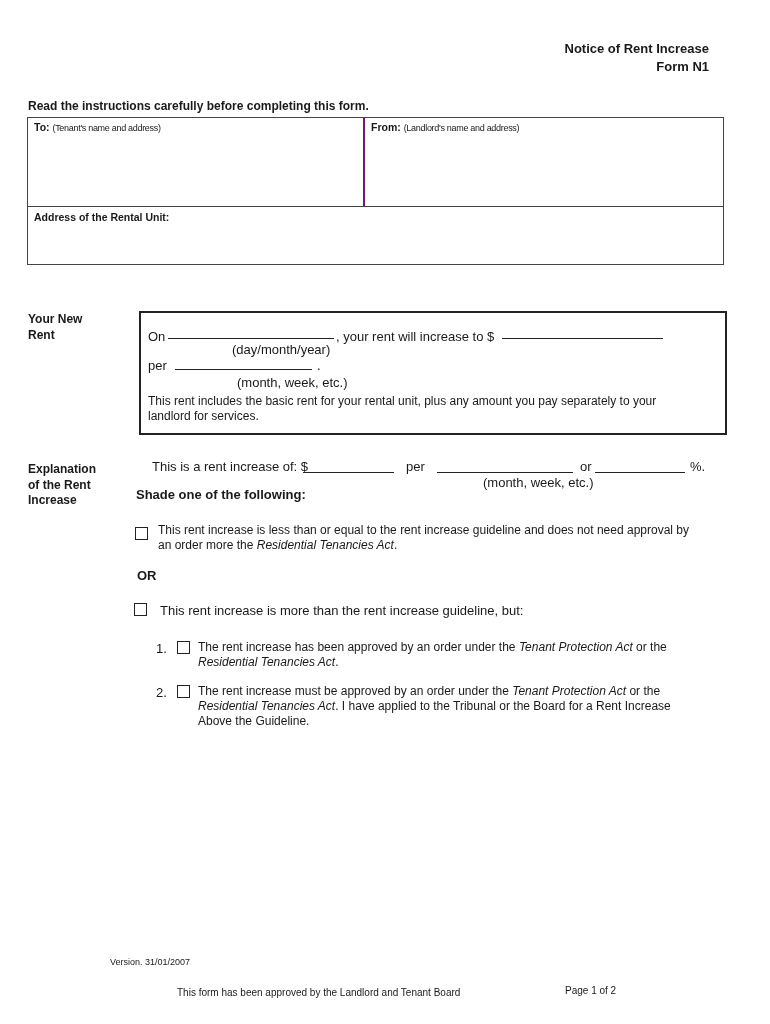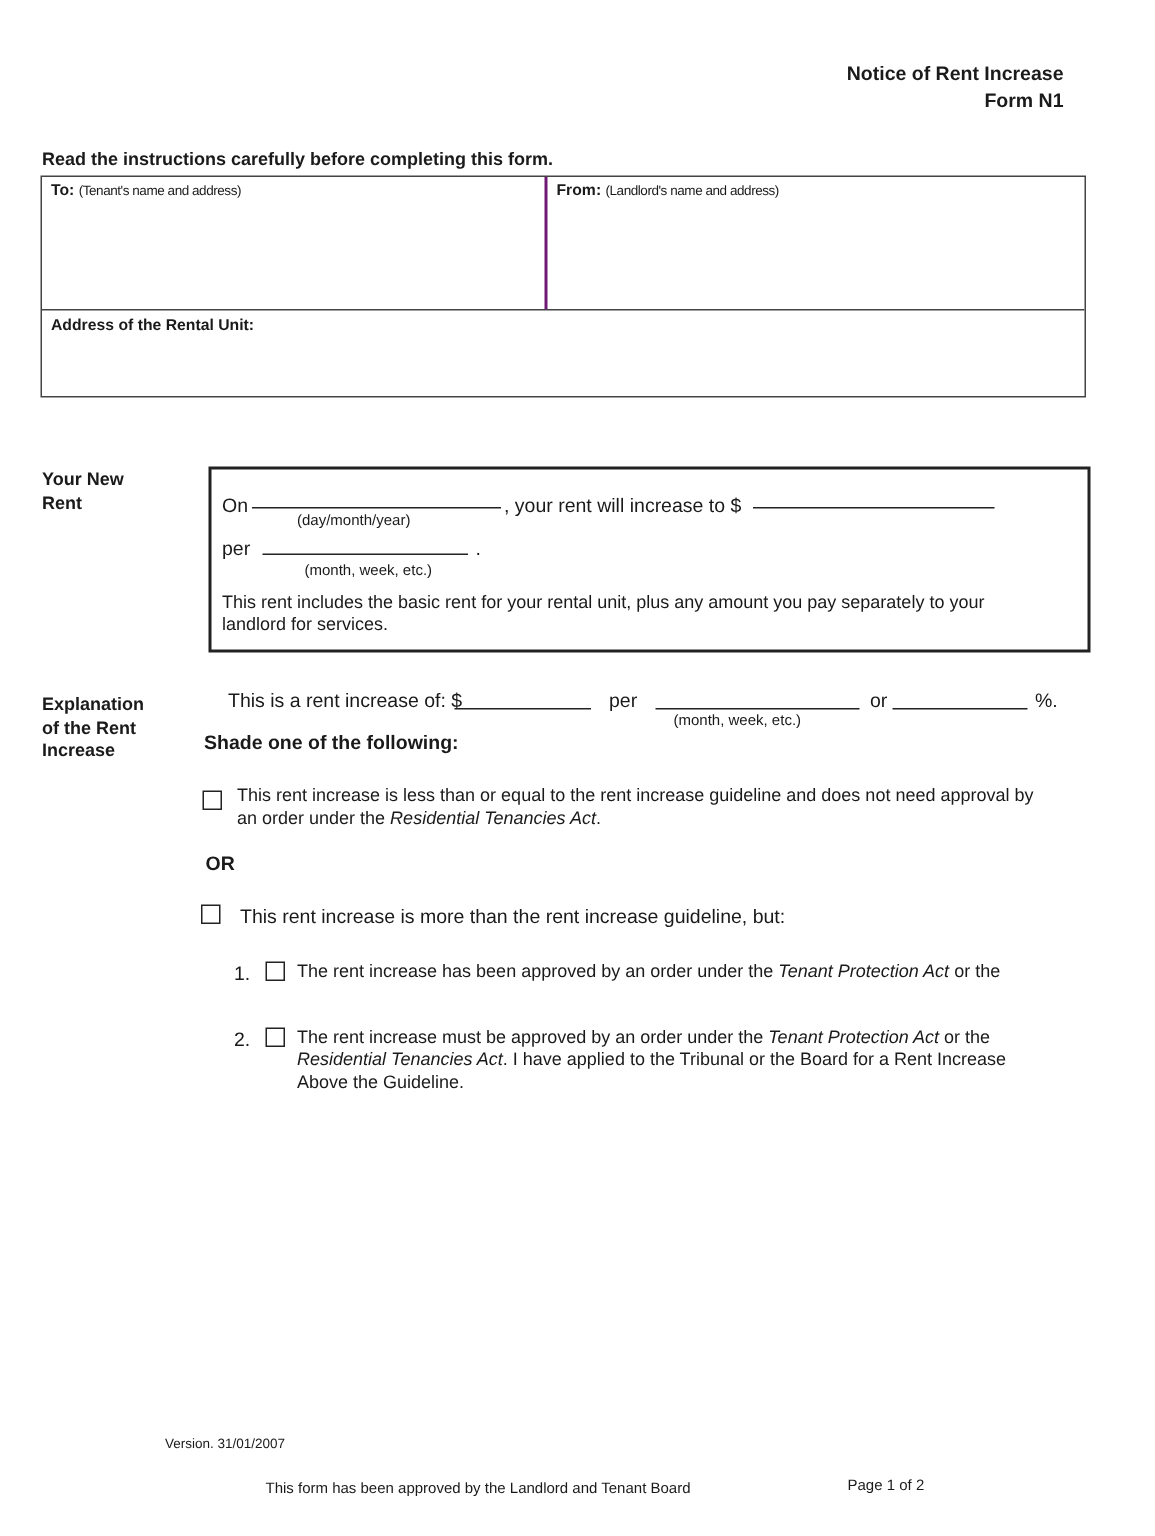--- a/index.html
+++ b/index.html
@@ -19,21 +19,21 @@
     .cell-addr { left: 0; top: 88px; width: 695px; height: 58px; border-top: 1px solid #444; box-sizing: border-box; }
     .cell-label { position: absolute; left: 6px; top: 3px; font-size: 10.5px; }
     .cell-label b { font-weight: bold; }
     .cell-label .hint { font-size: 9px; letter-spacing: -0.3px; }
     .side-heading { font-weight: bold; font-size: 12px; line-height: 15.5px; }
     .rent-box {
       left: 139px; top: 311px; width: 588px; height: 124px;
       border: 2px solid #222; box-sizing: border-box;
     }
     .txt { font-size: 13px; white-space: nowrap; }
-    .small { font-size: 10px; white-space: nowrap; }
+    .small { font-size: 13px; white-space: nowrap; margin-left: 34px; }
     .uline { position: absolute; height: 0; border-top: 1px solid #222; }
     .checkbox {
       position: absolute; width: 11px; height: 11px; border: 1px solid #222; background: #fff; cursor: pointer;
     }
     .input-line { cursor: text; }
     .para { font-size: 12px; line-height: 15px; }
     .para i { font-style: italic; }
     .or-label { font-weight: bold; font-size: 13px; }
     .footer-small { font-size: 9px; }
     .footer-text { font-size: 10px; }
@@ -104,32 +104,33 @@
 <span class="abs small" style="left:449px; top:475px;">(month, week, etc.)</span>
 <span class="abs txt" style="left:580px; top:459px;">or</span>
 <div class="uline input-line" style="left:595px; top:472px; width:90px;"></div>
 <span class="abs txt" style="left:690px; top:459px;">%.</span>
 
 <span class="abs txt" style="left:136px; top:487px; font-weight:bold;">Shade one of the following:</span>
 
 <div class="checkbox" style="left:135px; top:527px;"></div>
 <div class="abs para" style="left:158px; top:523px;">
   <div>This rent increase is less than or equal to the rent increase guideline and does not need approval by</div>
-  <div><span>an order under the </span><i>Residential Tenancies Act</i><span>.</span></div>
+  <div><span>an order more the </span><i>Residential Tenancies Act</i><span>.</span></div>
 </div>
 
 <span class="abs or-label" style="left:137px; top:568px;">OR</span>
 
 <div class="checkbox" style="left:134px; top:603px;"></div>
 <span class="abs txt" style="left:160px; top:603px;">This rent increase is more than the rent increase guideline, but:</span>
 
 <span class="abs txt" style="left:156px; top:641px;">1.</span>
 <div class="checkbox" style="left:177px; top:641px;"></div>
 <div class="abs para" style="left:198px; top:640px;">
   <div><span>The rent increase has been approved by an order under the </span><i>Tenant Protection Act</i><span> or the</span></div>
+  <div><i>Residential Tenancies Act</i><span>.</span></div>
 </div>
 
 <span class="abs txt" style="left:156px; top:685px;">2.</span>
 <div class="checkbox" style="left:177px; top:685px;"></div>
 <div class="abs para" style="left:198px; top:684px;">
   <div><span>The rent increase must be approved by an order under the </span><i>Tenant Protection Act</i><span> or the</span></div>
   <div><i>Residential Tenancies Act</i><span>.  I have applied to the Tribunal or the Board for a Rent Increase</span></div>
   <div>Above the Guideline.</div>
 </div>
 

